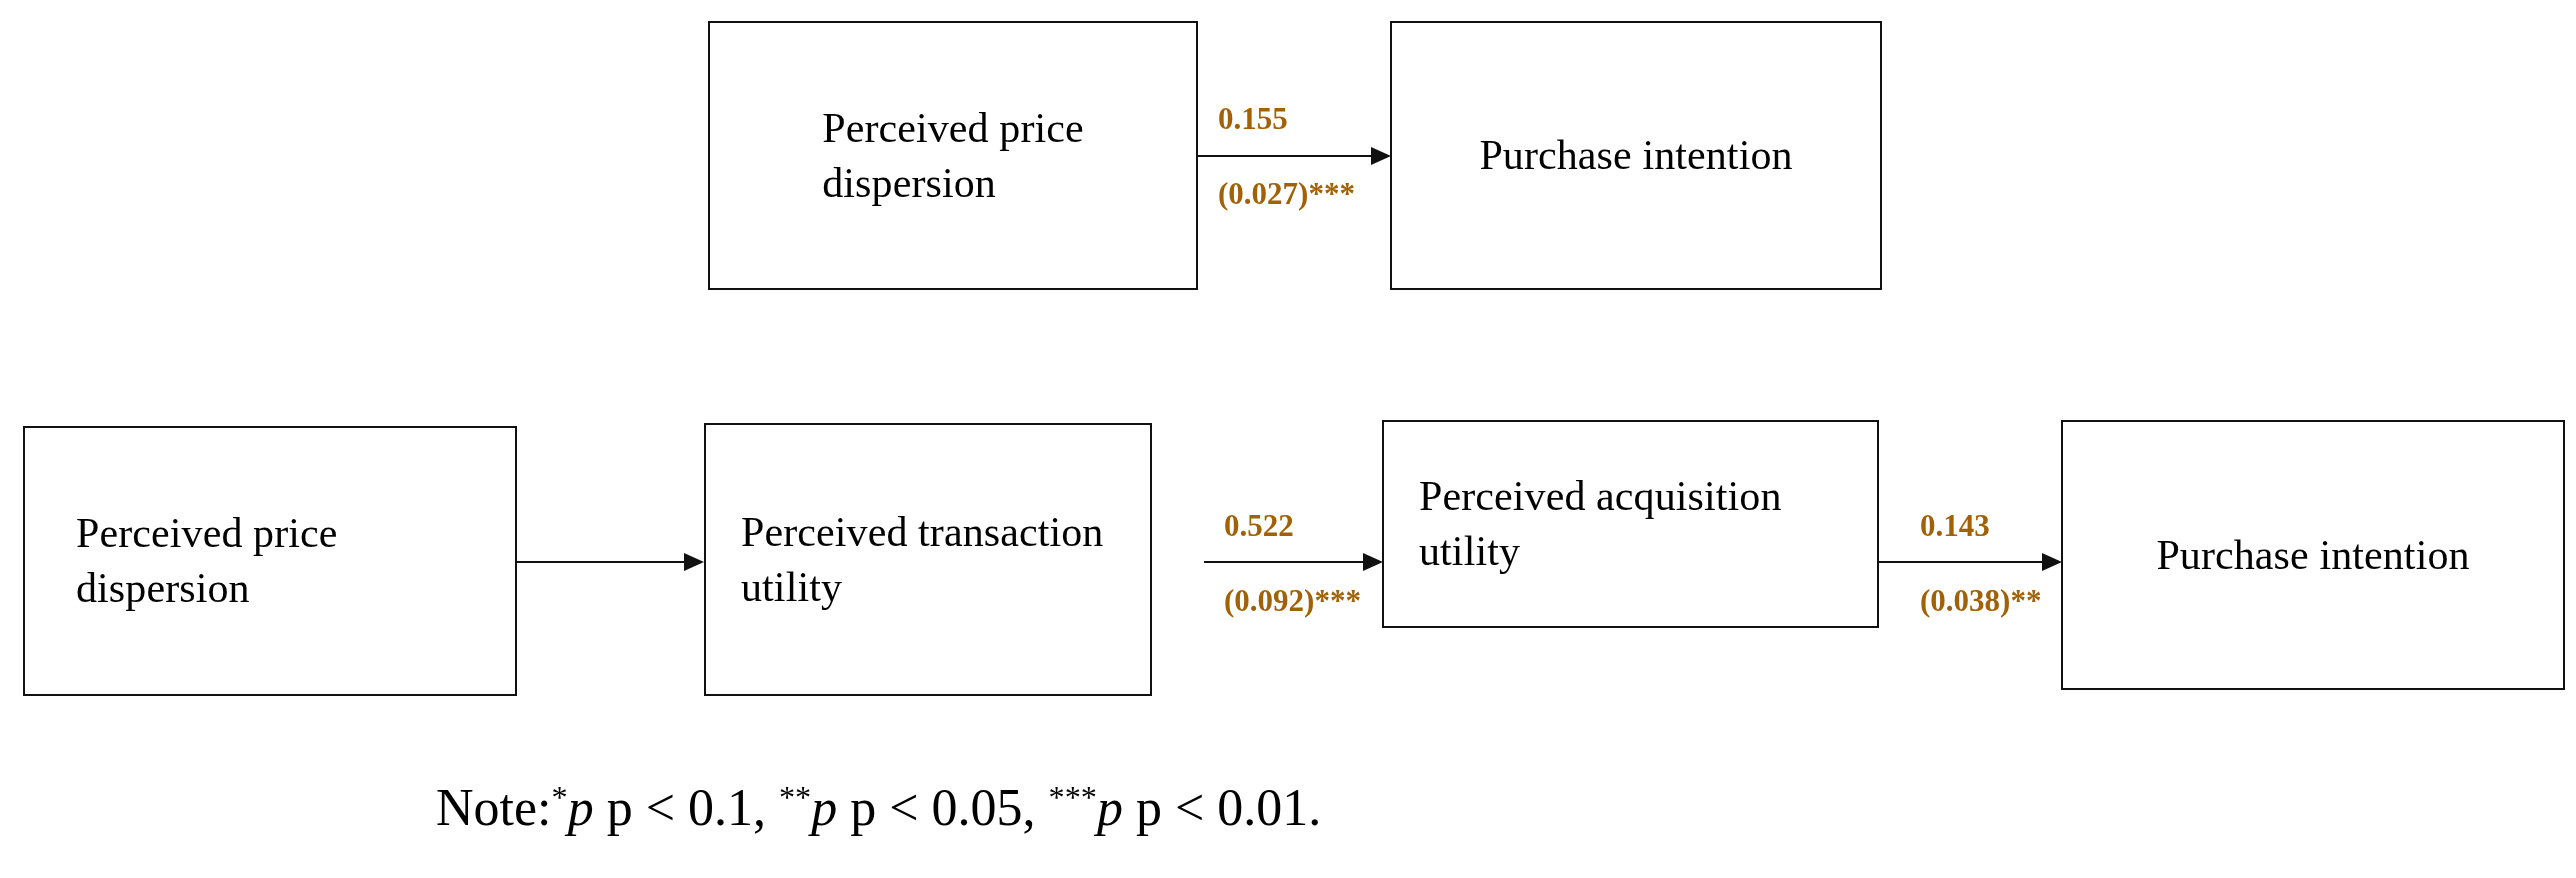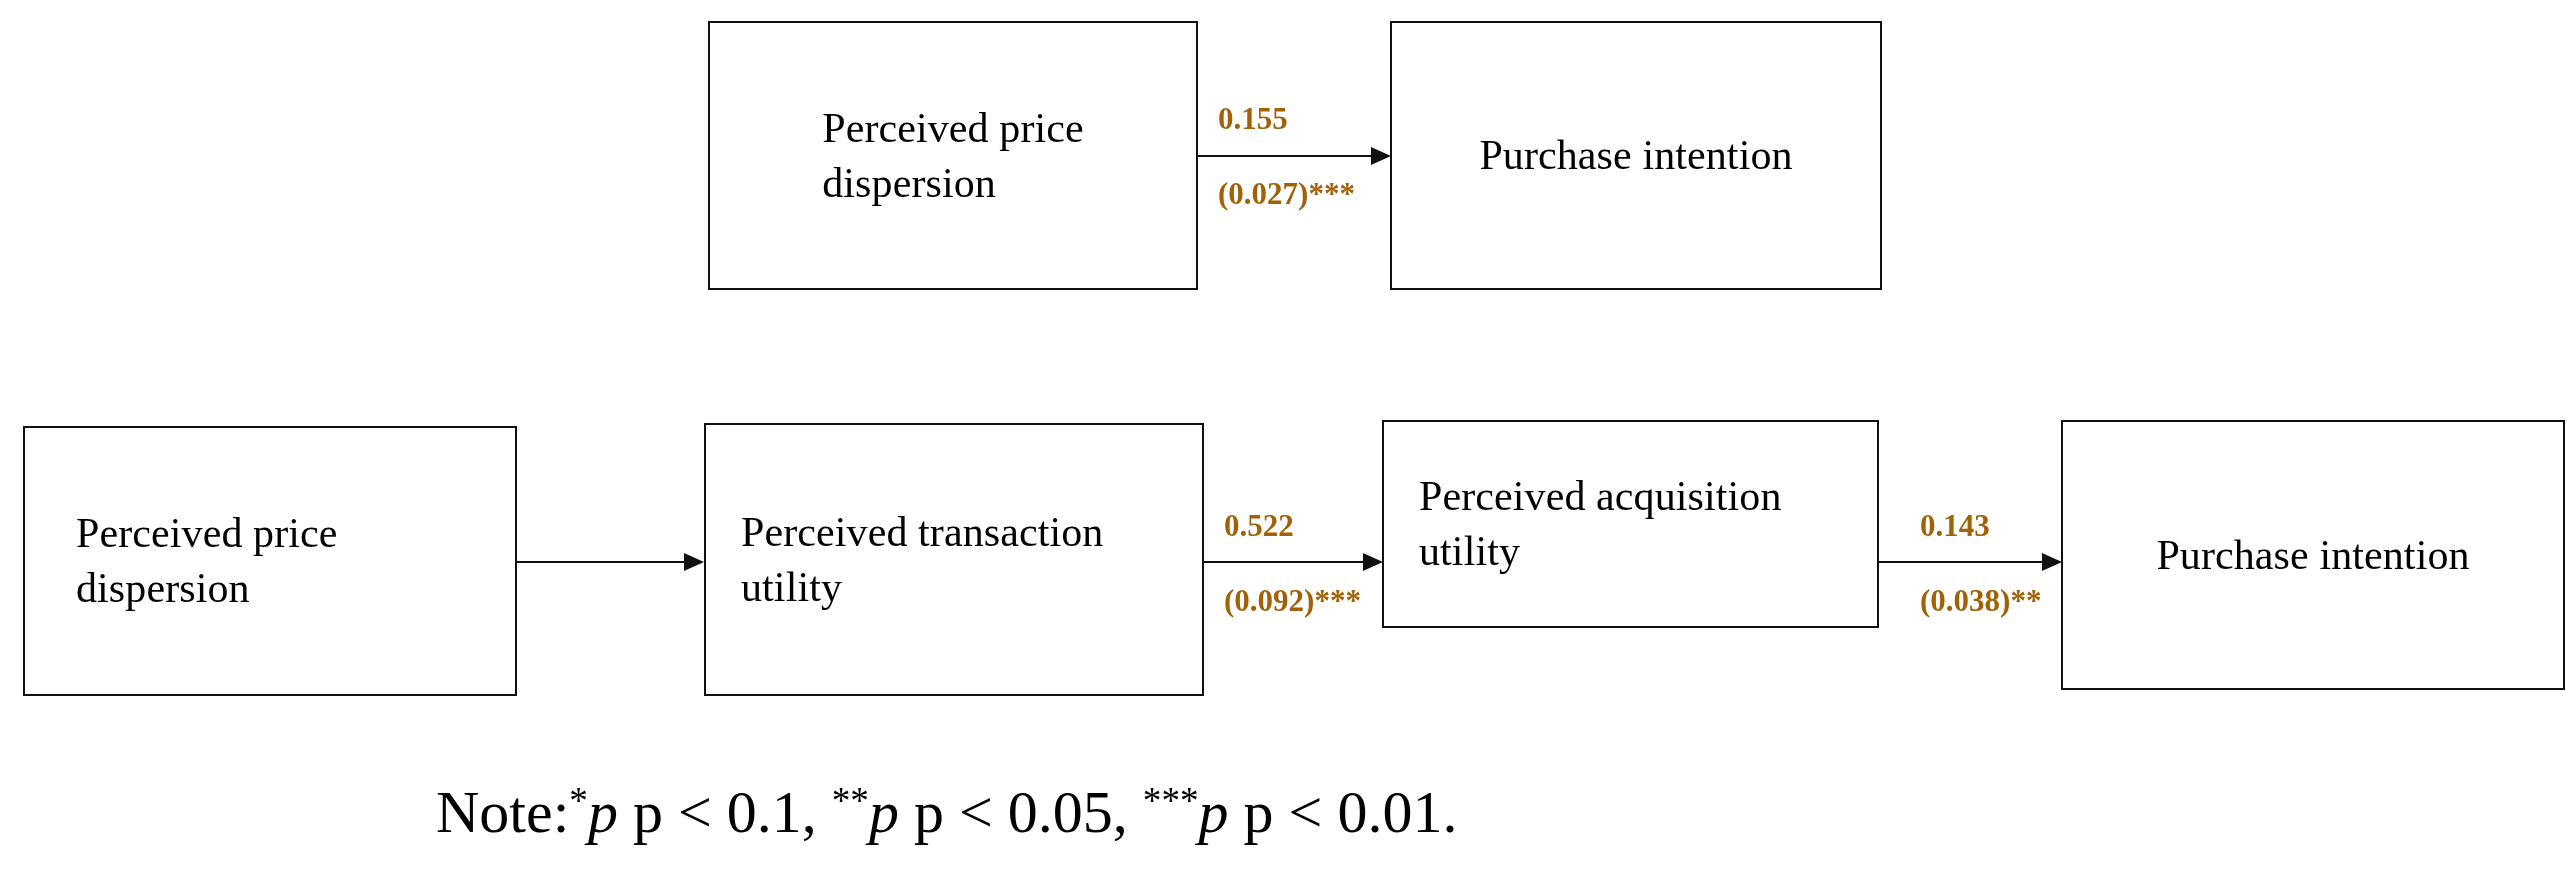--- a/index.html
+++ b/index.html
@@ -77,21 +77,21 @@
     line-height: 1.22;
     color: #a16207;
     white-space: pre-line;
     text-align: left;
     letter-spacing: 0px;
   }
 
   
   .note {
     position: absolute;
-    font-size: 60px;
+    font-size: 52px;
     line-height: 1.1;
     color: #000000;
     white-space: nowrap;
   }
   .note .ital {
     font-style: italic;
   }
   .note .stars {
     font-size: 0.62em;
     vertical-align: 0.52em;
@@ -126,21 +126,21 @@
     <span class="node-label" style="padding-left:51px;">Perceived price
 dispersion</span>
   </div>
 
   <div class="edge" style="left:517px; top:561px; width:188px;">
     <div class="shaft" style="width:170px;"></div>
     <div class="head" style="left:167px;"></div>
   </div>
 
 
-  <div class="node-box" style="left:704px; top:423px; width:500px; height:273px;">
+  <div class="node-box" style="left:704px; top:423px; width:448px; height:273px;">
     <span class="node-label">Perceived transaction
 utility</span>
   </div>
 
   <div class="edge" style="left:1204px; top:561px; width:180px;">
     <div class="shaft" style="width:162px;"></div>
     <div class="head" style="left:159px;"></div>
   </div>
 
   <div class="edge-label" style="left:1224px; top:469px;">

